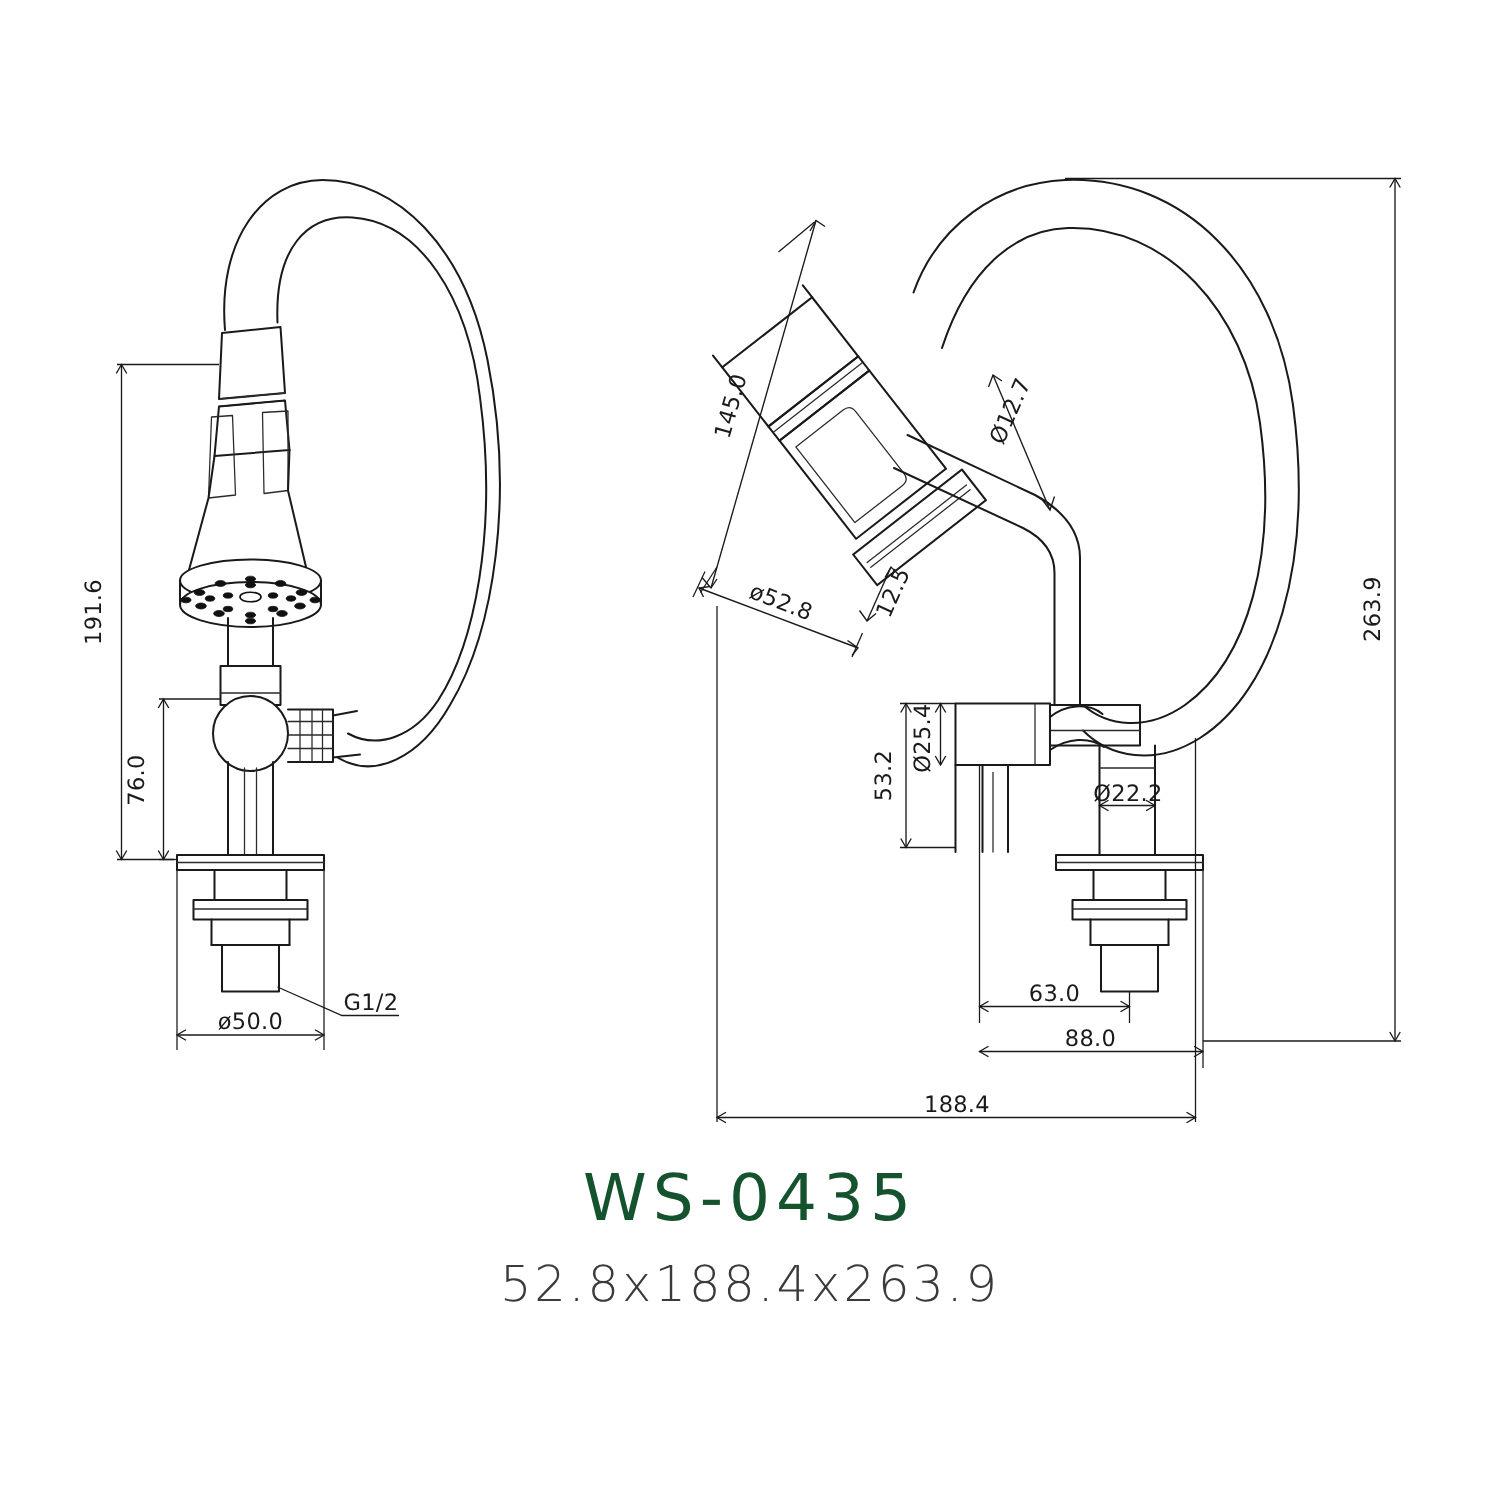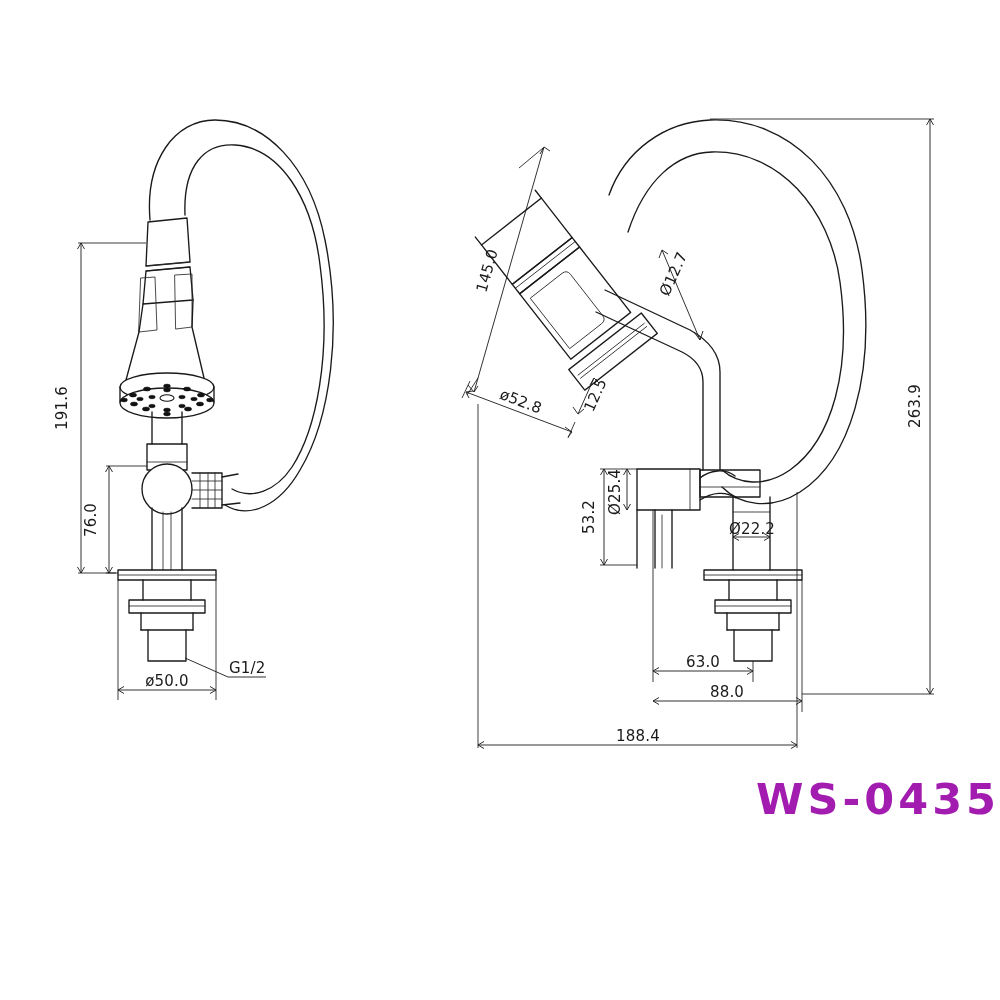--- a/index.html
+++ b/index.html
@@ -20,23 +20,22 @@
   .dimtext{
     font-family:"DejaVu Sans","Liberation Sans",sans-serif;
     font-size:15px;fill:#1a1a1a;letter-spacing:0.2px;
   }
   #titleblock{
     position:absolute;left:0;right:0;top:776px;text-align:center;
     pointer-events:none;
   }
   #titleblock .model{
     font-family:"DejaVu Sans","Liberation Sans",sans-serif;
-    font-size:43px;font-weight:700;letter-spacing:4px;color:#a21caf;
+    font-size:43px;font-weight:400;letter-spacing:4px;color:#14532d;
     line-height:1.08;
-    text-align:right;
   }
   #titleblock .dims{
     font-family:"DejaVu Sans","Liberation Sans",sans-serif;
     font-size:33px;font-weight:300;letter-spacing:2px;color:#3a3a3a;
     margin-top:16px;line-height:1.08;
   }
 </style>
 </head>
 <body>
 
@@ -273,15 +272,16 @@
       <path class="dim" d="M930,119 L930,694"></path>
       <path class="dim" d="M926.5,125 L930,119 L933.5,125"></path>
       <path class="dim" d="M926.5,688 L930,694 L933.5,688"></path>
       <text class="dimtext" x="920" y="406" transform="rotate(-90 920 406)" text-anchor="middle">263.9</text>
     </g>
 
   </svg>
 
   <div id="titleblock">
     <div class="model">WS-0435</div>
+    <div class="dims">52.8x188.4x263.9</div>
   </div>
 
 </div>
 
 </body></html>

